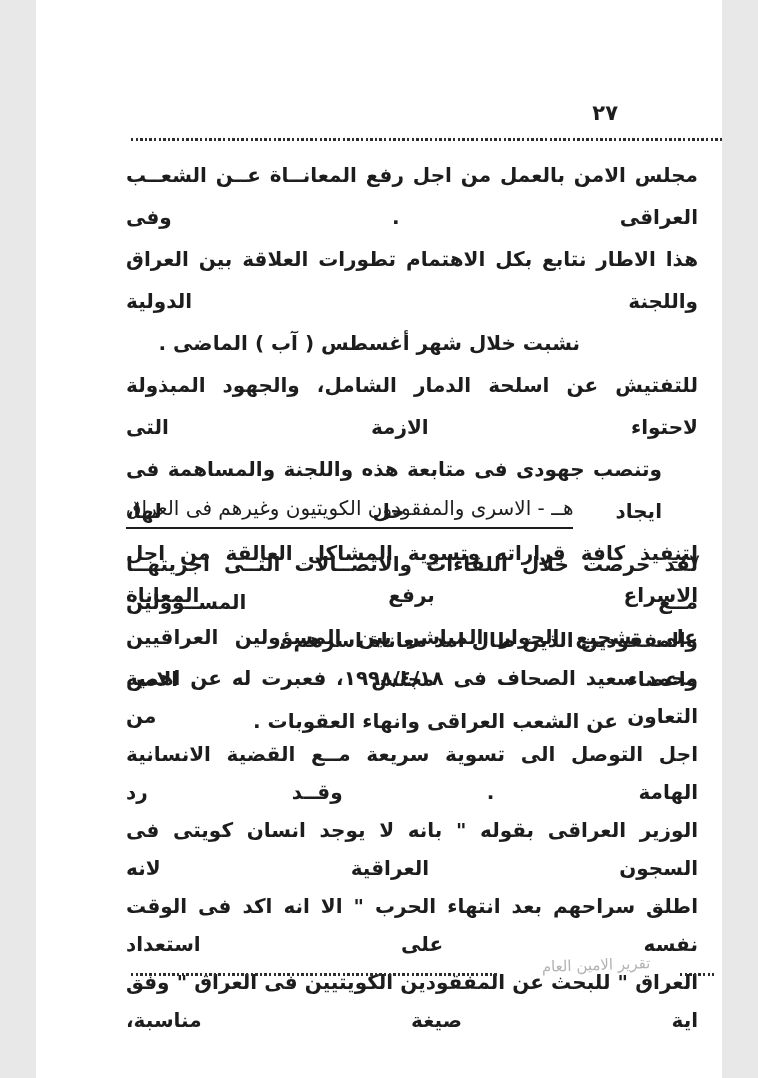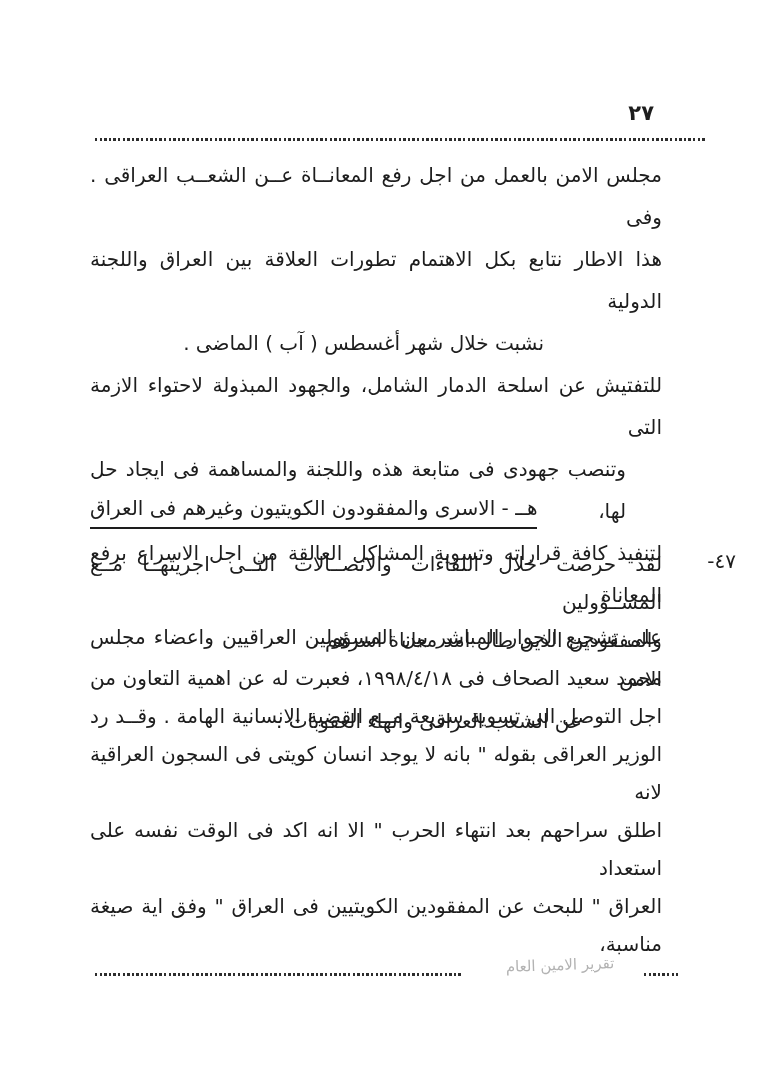--- a/index.html
+++ b/index.html
@@ -1,18 +1,18 @@
 <!DOCTYPE html>
 <html lang="ar" dir="rtl"><head>
 <meta charset="utf-8">
 <style>
   html,body{margin:0;padding:0;background:#e8e8e8;}
   .page{
     position:relative;
-    width:758px;height:1078px;
+    width:686px;height:1078px;
     background:#ffffff;
     font-family:"DejaVu Sans",sans-serif;
     color:#1d1d1d;
     direction:rtl;
     overflow:hidden;
     margin:0 auto;
   }
   .page-number{
     position:absolute;top:101px;right:104px;
     font-size:21px;letter-spacing:3px;font-weight:bold;
@@ -26,20 +26,21 @@
   .rule-bottom-short{top:973px;left:644px;width:34px;}
   .body-text{
     position:absolute;top:154px;left:90px;width:572px;
     font-size:20px;
   }
   .body-text .line{line-height:42px;}
   .line{
     text-align:justify;text-align-last:justify;
     text-justify:inter-word;
     white-space:normal;
+    font-weight:bold;
   }
   .line.last{text-align:right;text-align-last:right;}
   .ind-p{padding-right:36px;}      
   .ind-p2{padding-right:50px;}     
   .end-a{padding-right:118px;}     
   .end-b{padding-right:80px;}
   .heading-row{
     position:absolute;top:496px;left:90px;width:572px;
     font-size:20px;text-align:left;
   }

